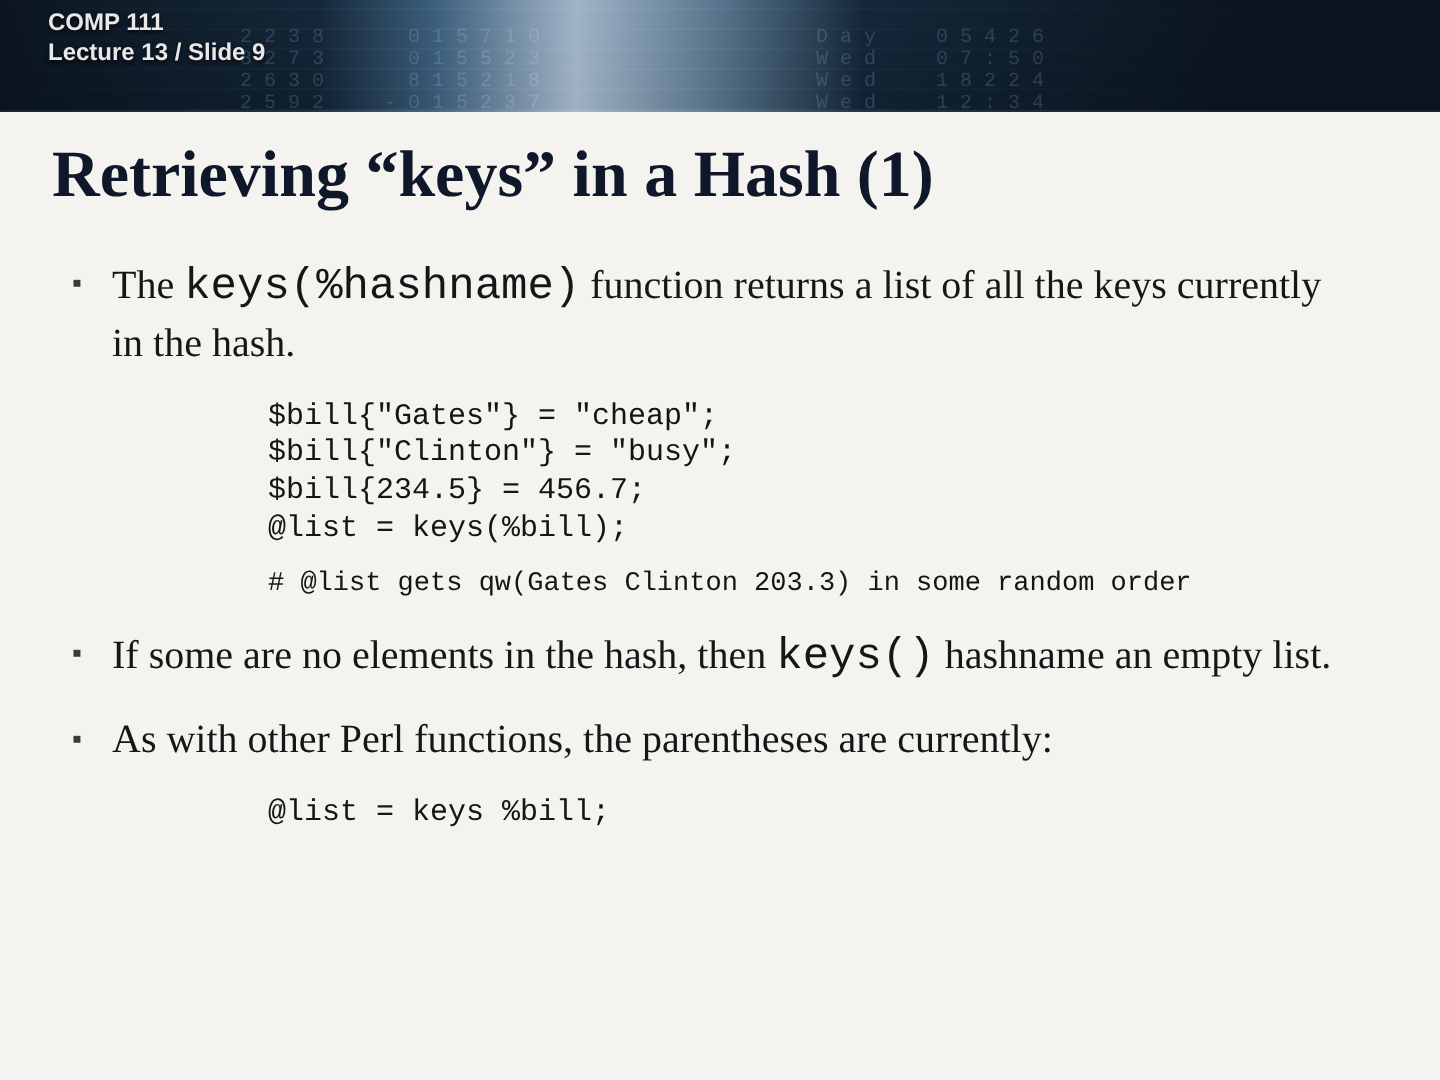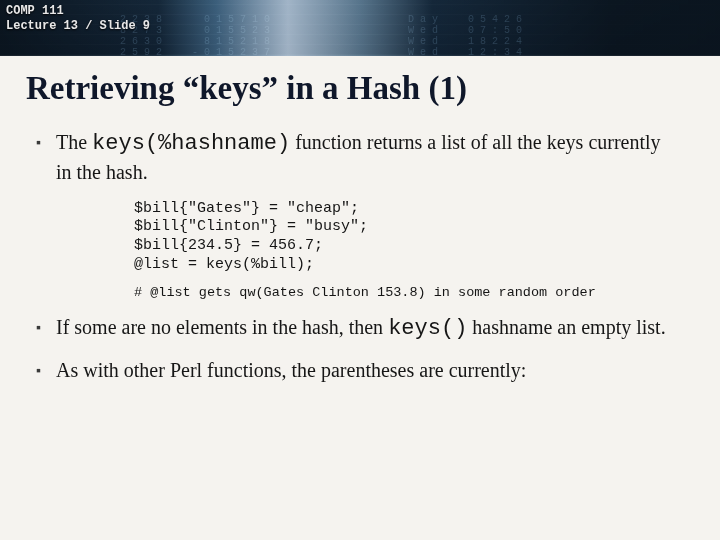--- a/index.html
+++ b/index.html
@@ -46,23 +46,23 @@
     color: rgba(130,175,210,0.22);
     letter-spacing: 6px;
     white-space: pre;
     overflow: hidden;
     padding: 2px 40px 0 120px;
     mix-blend-mode: screen;
     margin-top: 12px;
   }
   .hdr {
     position: absolute;
-    top: 4px; left: 6px;
+    top: 4px; left: 24px;
     color: #e8e8e8;
-    font-family: Liberation Mono, monospace;
+    font-family: Liberation Sans, sans-serif;
     font-weight: bold;
     font-size: 12px;
     line-height: 15px;
     text-shadow: 0 1px 2px rgba(0,0,0,0.9);
   }
   .content {
     position: absolute;
     top: 56px; left: 0; right: 0; bottom: 0;
     background: #f5f3ef;
   }
@@ -134,34 +134,35 @@
         <div class="bullet-mark">▪</div>
         <div class="bullet-text">
           <span>The </span><span class="mono">keys(%hashname)</span><span> function returns a list of all the keys currently in the hash.</span>
         </div>
       </div>
 
       <div class="code">$bill{"Gates"} = "cheap";
 $bill{"Clinton"} = "busy";
 $bill{234.5} = 456.7;
 @list = keys(%bill);</div>
-      <div class="code sm"># @list gets qw(Gates Clinton 153.8) in some random order</div>
+      <div class="code sm"># @list gets qw(Gates Clinton 203.3) in some random order</div>
 
       <div class="gap-sm"></div>
 
       <div class="bullet">
         <div class="bullet-mark">▪</div>
         <div class="bullet-text">
           <span>If some are no elements in the hash, then </span><span class="mono">keys()</span><span> hashname an empty list.</span>
         </div>
       </div>
 
       <div class="bullet">
         <div class="bullet-mark">▪</div>
         <div class="bullet-text">
           <span>As with other Perl functions, the parentheses are currently:</span>
         </div>
       </div>
 
+      <div class="code">@list = keys %bill;</div>
 
     </div>
   </div>
 </div>
 
 </body></html>

